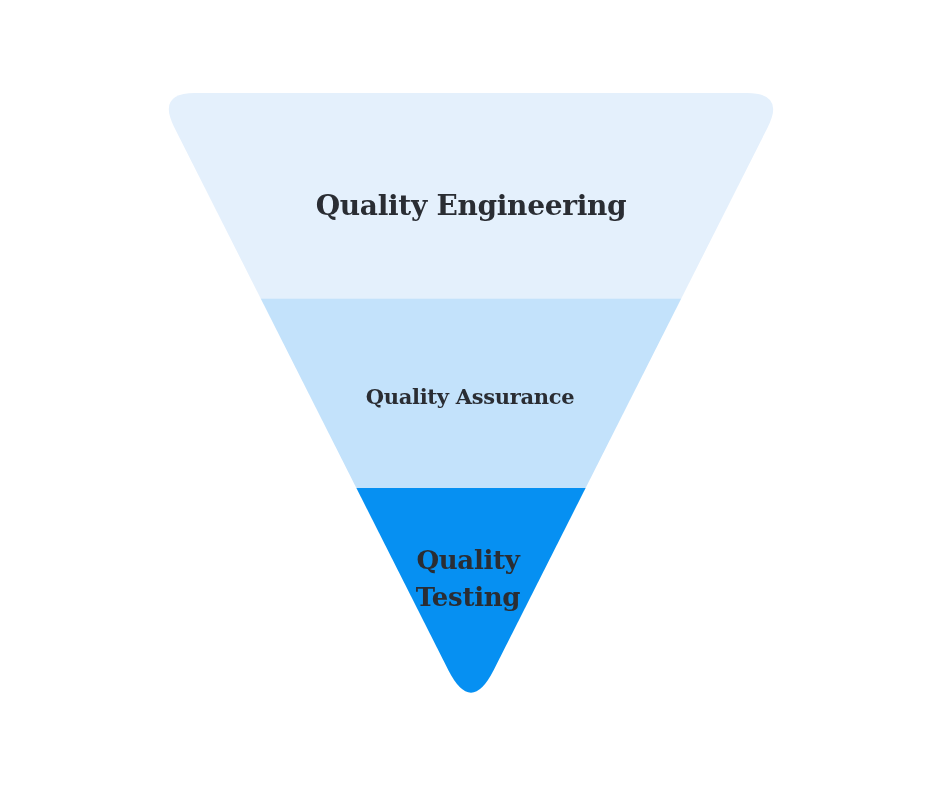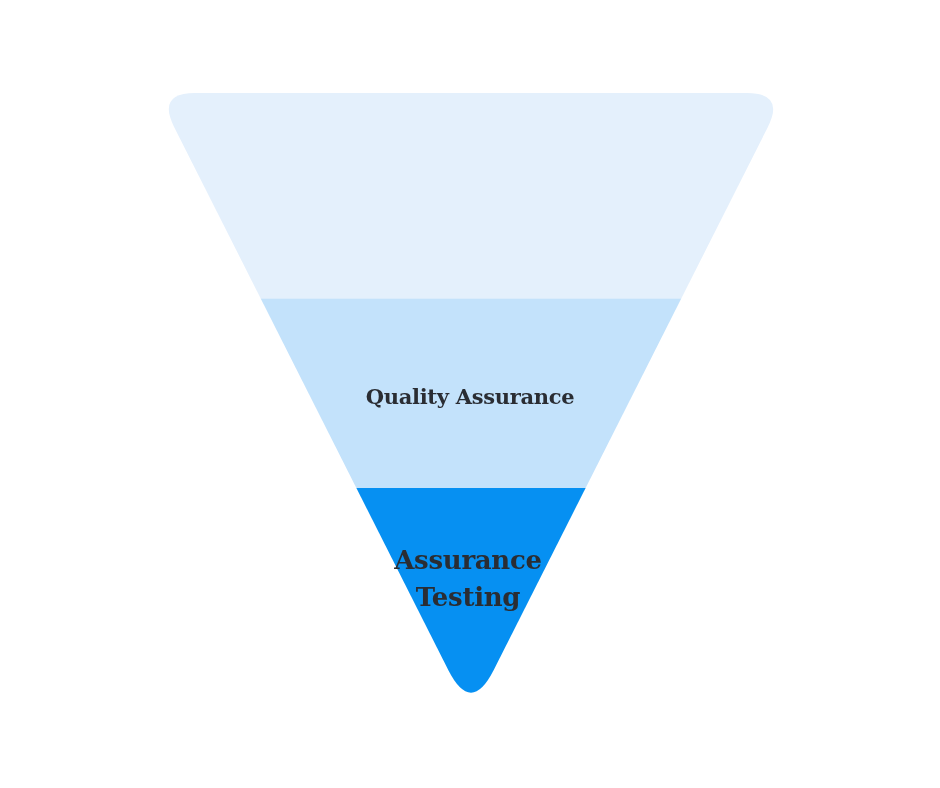--- a/index.html
+++ b/index.html
@@ -61,18 +61,19 @@
         <path d="M 195,93 L 747,93 Q 785,93 767.9,126.9 L 493.6,670.3 Q 471,715 448.4,670.3 L 174.1,126.9 Q 157,93 195,93 Z"></path>
       </clipPath>
     </defs>
     <g clip-path="url(#funnelClip)">
       <rect x="0" y="93" width="940" height="205.5" fill="#e4f0fc"></rect>
       <rect x="0" y="298.5" width="940" height="189.5" fill="#c3e2fb"></rect>
       <rect x="0" y="488" width="940" height="227" fill="#0690f2"></rect>
     </g>
   </svg>
 
+  <div class="tier-label tier-label-1">Quality Engineering</div>
 
   <div class="tier-label tier-label-2">Quality Assurance</div>
 
-  <div class="tier-label tier-label-3">Assurance Testing</div>
+  <div class="tier-label tier-label-3">Quality Testing</div>
 
 </div>
 
 </body></html>

